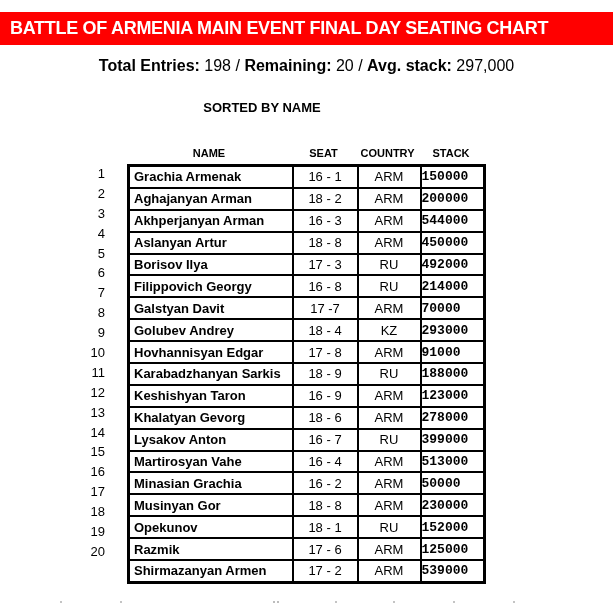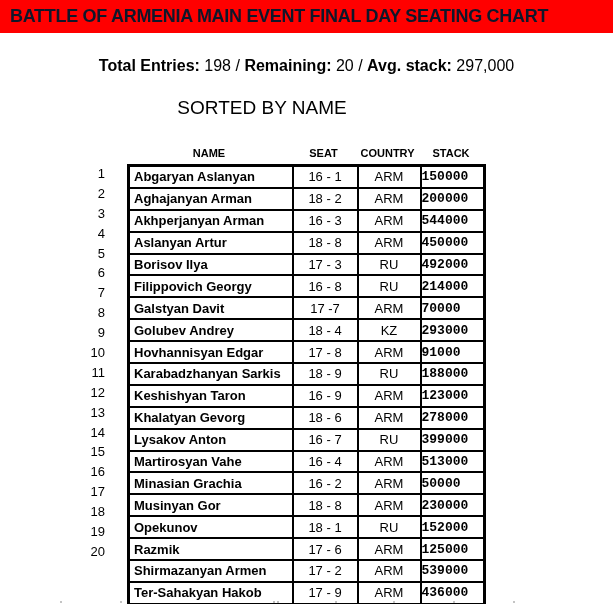--- a/index.html
+++ b/index.html
@@ -18,21 +18,21 @@
   }
   
   .summary {
     position:absolute; top:52px; left:0; width:613px; height:28px;
     line-height:28px; text-align:center; font-size:16px; white-space:nowrap;
   }
   .summary .lbl { font-weight:bold; }
   
   .sorted {
     position:absolute; top:97px; left:112px; width:300px; height:22px;
-    line-height:22px; text-align:center; font-weight:normal; font-size:19px;
+    line-height:22px; text-align:center; font-weight:bold; font-size:13px;
   }
   
   .header-row {
     position:absolute; top:137px; left:127px; width:356px; height:27px;
     display:flex; align-items:flex-end;
   }
   .header-row .h { text-align:center; font-weight:bold; font-size:11px; padding-bottom:5px; }
   .h-name    { width:164px; }
   .h-seat    { width:65px; }
   .h-country { width:63px; }
@@ -58,21 +58,21 @@
     position:absolute; top:601px; left:60px; width:2px; height:2px; background:#c4c4c4;
     box-shadow: 60px 0 #c4c4c4, 213px 0 #bdbdbd, 217px 0 #bdbdbd, 275px 0 #c4c4c4,
                 333px 0 #c4c4c4, 393px 0 #c4c4c4, 453px 0 #c4c4c4;
   }
 </style>
 </head>
 <body>
 
 <div class="canvas">
 
-  <header class="banner" style="background: rgb(255, 0, 0); color: #0f172a;">
+  <header class="banner" style="background: rgb(255, 0, 0); color: #ffffff; margin-top: 12px;">
     <span class="title">BATTLE OF ARMENIA MAIN EVENT FINAL DAY SEATING CHART</span>
   </header>
 
   <div class="summary"><span class="lbl">Total Entries:</span><span> </span><span>198</span><span> </span><span>/</span><span> </span><span class="lbl">Remaining:</span><span> </span><span>20</span><span> </span><span>/</span><span> </span><span class="lbl">Avg. stack:</span><span> </span><span>297,000</span></div>
 
   <div class="sorted">SORTED BY NAME</div>
 
   <div class="header-row">
     <span class="h h-name">NAME</span>
     <span class="h h-seat">SEAT</span>
@@ -105,21 +105,21 @@
 
   <table class="seating">
     <colgroup>
       <col style="width:164px">
         <col style="width:65px">
         <col style="width:63px">
         <col style="width:64px">
     </colgroup>
     <tbody id="tbody">
         <tr>
-          <td class="td-name">Abgaryan Aslanyan</td>
+          <td class="td-name">Grachia Armenak</td>
           <td class="td-seat">16 - 1</td>
           <td class="td-country">ARM</td>
           <td class="td-stack">150000</td>
         </tr>
         <tr>
           <td class="td-name">Aghajanyan Arman</td>
           <td class="td-seat">18 - 2</td>
           <td class="td-country">ARM</td>
           <td class="td-stack">200000</td>
         </tr>
@@ -218,24 +218,18 @@
           <td class="td-seat">17 - 6</td>
           <td class="td-country">ARM</td>
           <td class="td-stack">125000</td>
         </tr>
         <tr>
           <td class="td-name">Shirmazanyan Armen</td>
           <td class="td-seat">17 - 2</td>
           <td class="td-country">ARM</td>
           <td class="td-stack">539000</td>
         </tr>
-        <tr>
-          <td class="td-name">Ter-Sahakyan Hakob</td>
-          <td class="td-seat">17 - 9</td>
-          <td class="td-country">ARM</td>
-          <td class="td-stack">436000</td>
-        </tr>
       </tbody>
   </table>
 
   <div class="artifact"></div>
 
 </div>
 
 </body></html>

